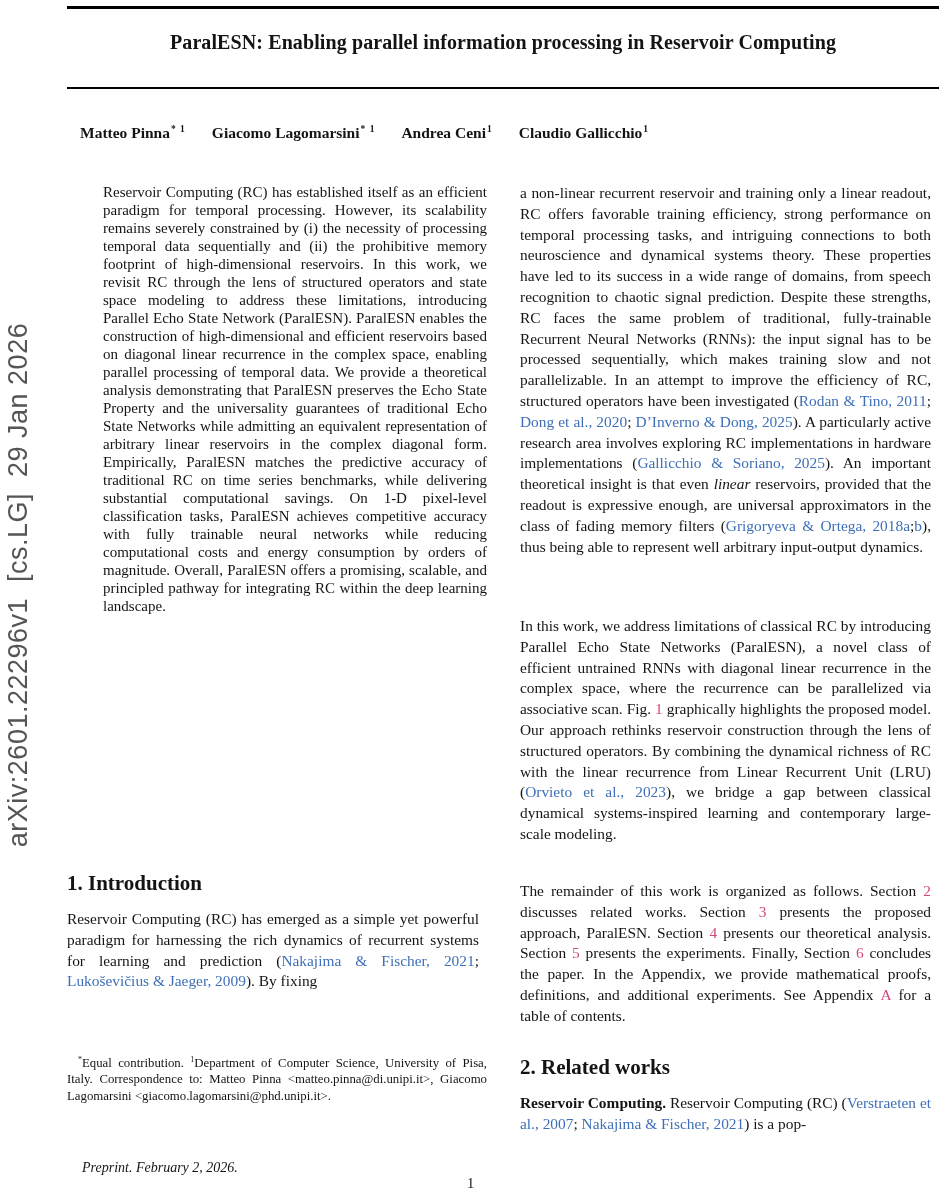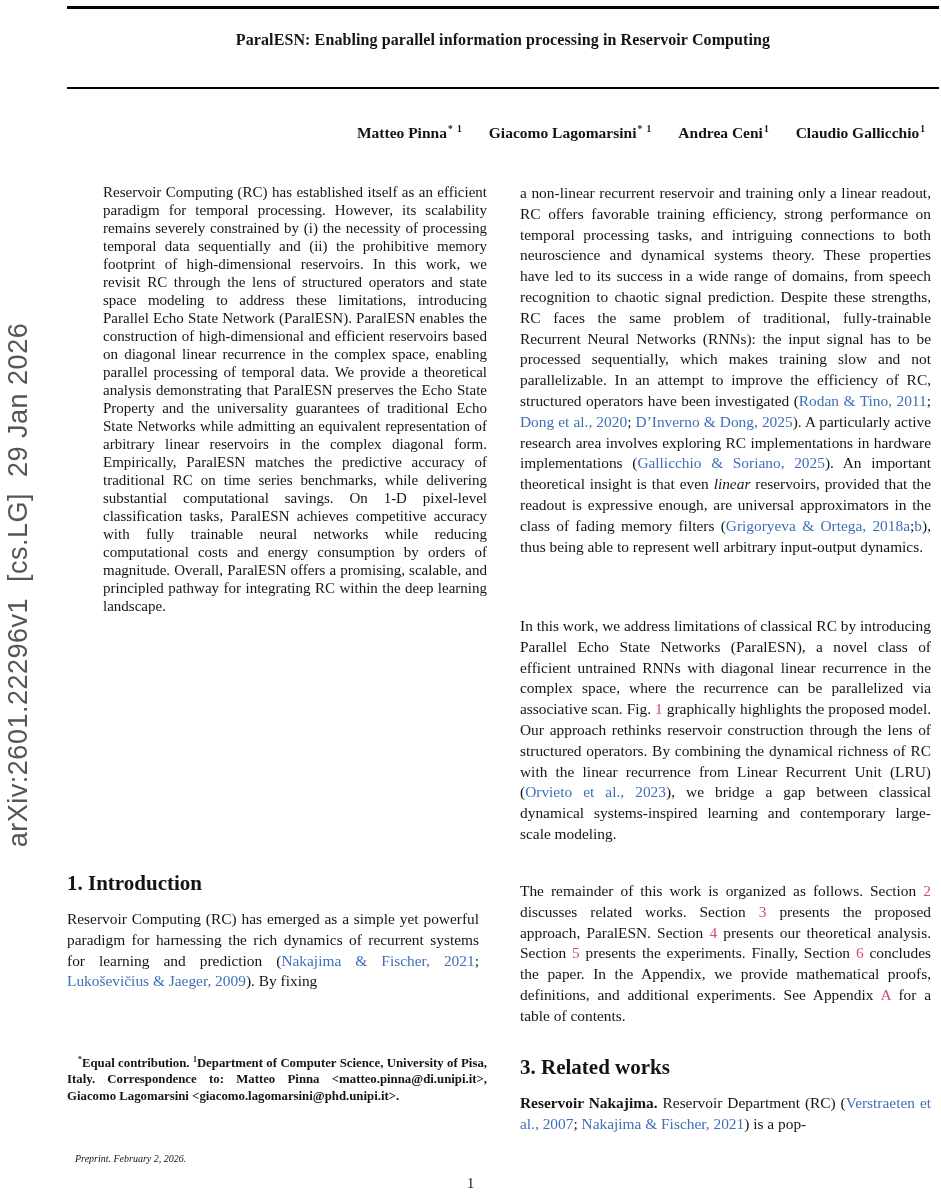--- a/index.html
+++ b/index.html
@@ -12,25 +12,25 @@
   .page{
     position:relative;width:941px;height:1200px;background:#ffffff;
     font-family:"Liberation Serif","DejaVu Serif",serif;color:var(--ink);
     overflow:hidden;
   }
   .rule{position:absolute;background:#000;}
   .rule-top{left:67px;top:6px;width:872px;height:2.6px;}
   .rule-title{left:67px;top:87px;width:872px;height:1.6px;}
   .paper-title{
     position:absolute;left:67px;top:31px;width:872px;margin:0;
-    text-align:center;font-size:16px;font-weight:bold;letter-spacing:.1px;
+    text-align:center;font-size:20px;font-weight:bold;letter-spacing:.1px;
   }
   .authors-line{
     position:absolute;left:67px;top:124px;width:872px;
-    text-align:right;font-size:15.5px;font-weight:bold;
+    text-align:left;font-size:15.5px;font-weight:bold;
   }
   .author{margin:0 13px;white-space:nowrap;}
   .author-mark{font-size:9.5px;font-weight:bold;letter-spacing:1px;vertical-align:super;line-height:0;margin-left:1px;}
   .arxiv-stamp{
     position:absolute;left:-300px;top:568px;width:640px;height:34px;
     transform:rotate(-90deg);
     text-align:center;font-family:"Liberation Sans","DejaVu Sans",sans-serif;
     font-size:27px;color:var(--stamp);white-space:pre;letter-spacing:.5px;
   }
   .col{position:absolute;top:183px;}
@@ -46,25 +46,25 @@
   .section-heading{margin:30px 0 13px 0;font-size:21px;font-weight:bold;}
   .col-right .section-heading{margin-top:24px;}
   .body-par{
     margin:0 8px 13px 0;font-size:15.4px;line-height:20.8px;text-align:justify;
   }
   .par-1{min-height:420px;}
   .par-2{min-height:252px;}
   .par-3{min-height:150px;font-family:Liberation Serif, serif;}
   .footnote{
     position:absolute;left:0;top:872px;width:420px;
-    font-size:12.8px;line-height:16.4px;text-align:justify;text-indent:11px;font-weight:bold;
+    font-size:12.8px;line-height:16.4px;text-align:justify;text-indent:11px;
   }
   .preprint{
-    position:absolute;left:0;top:962px;width:420px;margin:8px;
-    font-style:italic;font-size:10px;
+    position:absolute;left:0;top:962px;width:420px;margin:15px;
+    font-style:italic;font-size:14px;
   }
   .page-number{
     position:absolute;left:0;top:1175px;width:941px;
     text-align:center;font-size:14.5px;
   }
   .seg-plain{}
   .seg-cite{color:var(--cite);cursor:pointer;}
   .seg-ref{color:var(--iref);cursor:pointer;}
   .seg-italic{font-style:italic;}
   .seg-bold{font-weight:bold;}
@@ -93,19 +93,19 @@
 
     <div class="footnote"><span class="seg-sup">*</span><span class="seg-plain">Equal contribution.  </span><span class="seg-sup">1</span><span class="seg-plain">Department of Computer Science, University of Pisa, Italy.  Correspondence to: Matteo Pinna &lt;matteo.pinna@di.unipi.it&gt;, Giacomo Lagomarsini &lt;giacomo.lagomarsini@phd.unipi.it&gt;.</span></div>
     <p class="preprint">Preprint. February 2, 2026.</p>
   </div>
 
   <div class="col col-right">
     <p class="body-par par-1"><span class="seg-plain">a non-linear recurrent reservoir and training only a linear readout, RC offers favorable training efficiency, strong performance on temporal processing tasks, and intriguing connections to both neuroscience and dynamical systems theory. These properties have led to its success in a wide range of domains, from speech recognition to chaotic signal prediction. Despite these strengths, RC faces the same problem of traditional, fully-trainable Recurrent Neural Networks (RNNs): the input signal has to be processed sequentially, which makes training slow and not parallelizable. In an attempt to improve the efficiency of RC, structured operators have been investigated (</span><span class="seg-cite">Rodan &amp; Tino, 2011</span><span class="seg-plain">; </span><span class="seg-cite">Dong et al., 2020</span><span class="seg-plain">; </span><span class="seg-cite">D’Inverno &amp; Dong, 2025</span><span class="seg-plain">).  A particularly active research area involves exploring RC implementations in hardware implementations (</span><span class="seg-cite">Gallicchio &amp; Soriano, 2025</span><span class="seg-plain">). An important theoretical insight is that even </span><span class="seg-italic">linear</span><span class="seg-plain"> reservoirs, provided that the readout is expressive enough, are universal approximators in the class of fading memory filters (</span><span class="seg-cite">Grigoryeva &amp; Ortega, 2018a</span><span class="seg-plain">;</span><span class="seg-cite">b</span><span class="seg-plain">), thus being able to represent well arbitrary input-output dynamics.</span></p>
     <p class="body-par par-2"><span class="seg-plain">In this work, we address limitations of classical RC by introducing Parallel Echo State Networks (ParalESN), a novel class of efficient untrained RNNs with diagonal linear recurrence in the complex space, where the recurrence can be parallelized via associative scan.  Fig. </span><span class="seg-ref">1</span><span class="seg-plain"> graphically highlights the proposed model. Our approach rethinks reservoir construction through the lens of structured operators. By combining the dynamical richness of RC with the linear recurrence from Linear Recurrent Unit (LRU) (</span><span class="seg-cite">Orvieto et al., 2023</span><span class="seg-plain">), we bridge a gap between classical dynamical systems-inspired learning and contemporary large-scale modeling.</span></p>
     <p class="body-par par-3"><span class="seg-plain">The remainder of this work is organized as follows.  Section </span><span class="seg-ref">2</span><span class="seg-plain"> discusses related works. Section </span><span class="seg-ref">3</span><span class="seg-plain"> presents the proposed approach, ParalESN. Section </span><span class="seg-ref">4</span><span class="seg-plain"> presents our theoretical analysis. Section </span><span class="seg-ref">5</span><span class="seg-plain"> presents the experiments.  Finally, Section </span><span class="seg-ref">6</span><span class="seg-plain"> concludes the paper. In the Appendix, we provide mathematical proofs, definitions, and additional experiments. See Appendix </span><span class="seg-ref">A</span><span class="seg-plain"> for a table of contents.</span></p>
 
-    <h3 class="section-heading">3. Related works</h3>
-    <p class="body-par"><span class="seg-bold">Reservoir Nakajima.</span><span class="seg-plain">  Reservoir Department (RC) (</span><span class="seg-cite">Verstraeten et al., 2007</span><span class="seg-plain">; </span><span class="seg-cite">Nakajima &amp; Fischer, 2021</span><span class="seg-plain">) is a pop-</span></p>
+    <h3 class="section-heading">2. Related works</h3>
+    <p class="body-par"><span class="seg-bold">Reservoir Computing.</span><span class="seg-plain">  Reservoir Computing (RC) (</span><span class="seg-cite">Verstraeten et al., 2007</span><span class="seg-plain">; </span><span class="seg-cite">Nakajima &amp; Fischer, 2021</span><span class="seg-plain">) is a pop-</span></p>
   </div>
 
   <div class="page-number">1</div>
 
 </div>
 
 </body></html>

